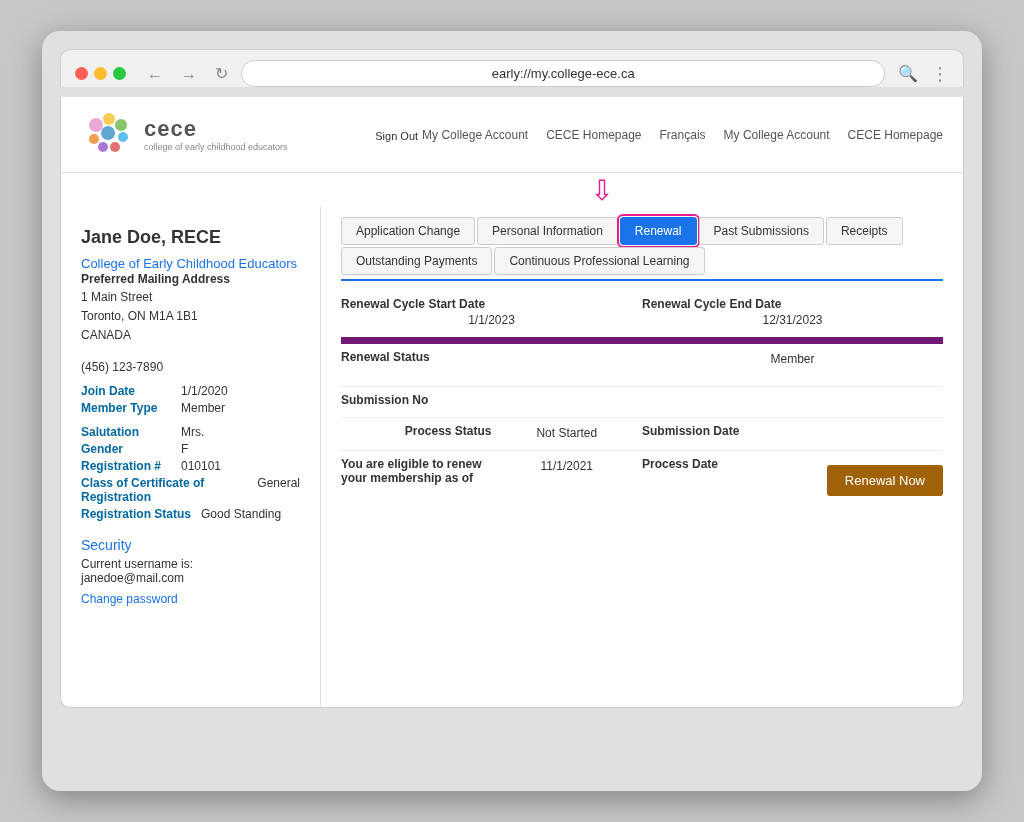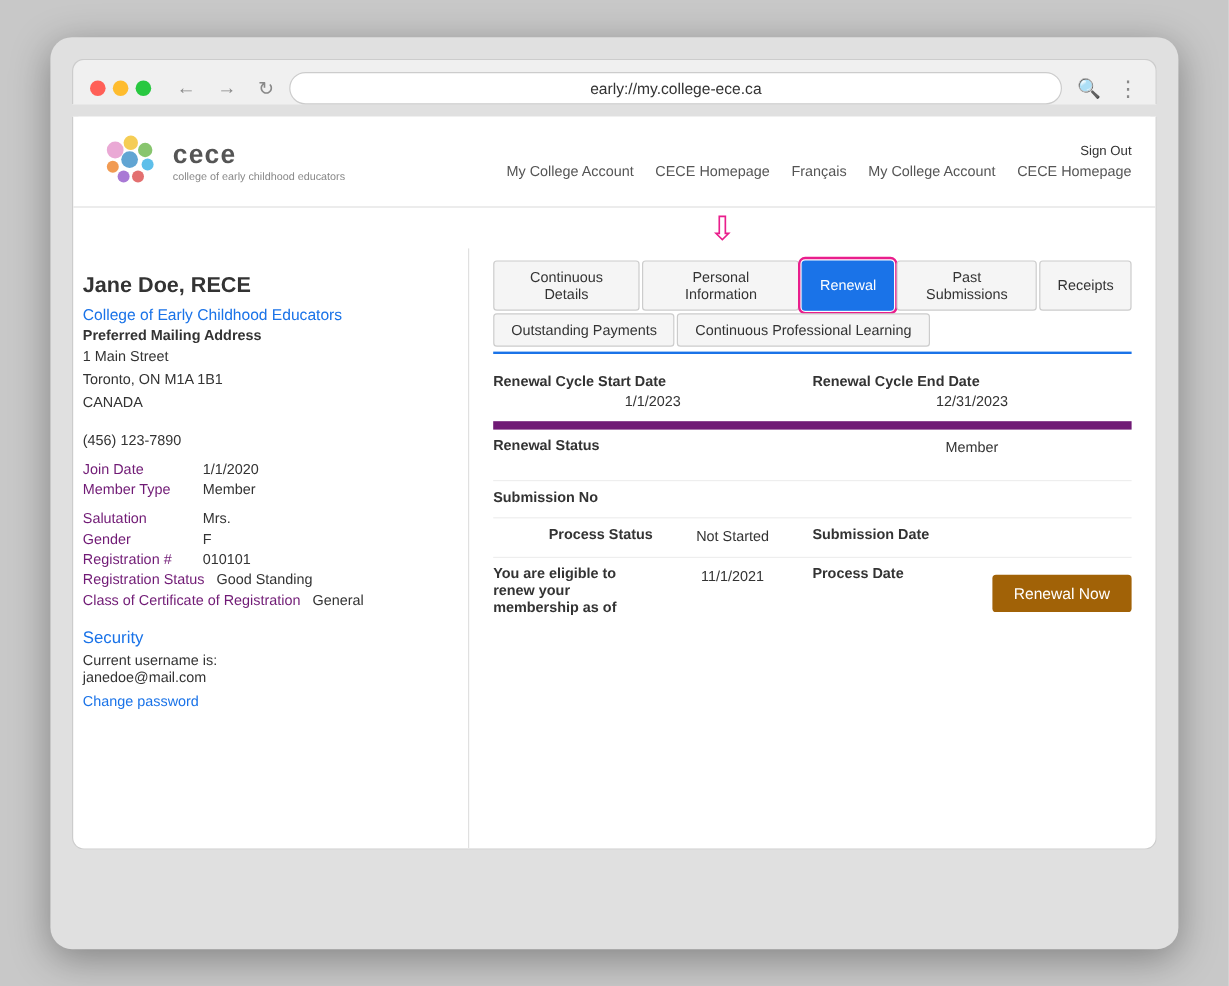--- a/index.html
+++ b/index.html
@@ -132,21 +132,21 @@
     }
 
     .cece-sub {
       font-size: 9px;
       color: #888;
       line-height: 1.3;
     }
 
     .header-nav {
       display: flex;
-      flex-direction: column;
+      flex-direction: row;
       align-items: flex-end;
       gap: 4px;
     }
 
     .sign-out-row {
       font-size: 11px;
       color: #333;
     }
 
     .nav-links {
@@ -174,22 +174,22 @@
     }
 
     
     .main-layout {
       display: flex;
       min-height: 500px;
     }
 
     
     .sidebar {
-      width: 330px;
-      padding: 20px 8px;
+      width: 260px;
+      padding: 20px 20px;
       border-right: 1px solid #e0e0e0;
       flex-shrink: 0;
     }
 
     .user-name {
       font-size: 18px;
       font-weight: bold;
       color: #333;
       margin-bottom: 6px;
     }
@@ -227,22 +227,22 @@
     }
 
     .sidebar-row {
       display: flex;
       gap: 10px;
       font-size: 12px;
       margin-bottom: 3px;
     }
 
     .sidebar-row-label {
-      font-weight: normal;
-      color: #701a75;
+      font-weight: bold;
+      color: #0369a1;
       min-width: 90px;
     }
 
     .sidebar-row-value {
       color: #333;
     }
 
     .security-heading {
       font-size: 14px;
       color: #1a73e8;
@@ -425,42 +425,42 @@
             <span class="sidebar-row-value">Mrs.</span>
           </div>
           <div class="sidebar-row">
             <span class="sidebar-row-label">Gender</span>
             <span class="sidebar-row-value">F</span>
           </div>
           <div class="sidebar-row">
             <span class="sidebar-row-label">Registration #</span>
             <span class="sidebar-row-value">010101</span>
           </div>
+          <div class="sidebar-row" style="align-items:flex-start;">
+            <span class="sidebar-row-label">Class of Certificate of Registration</span>
+            <span class="sidebar-row-value">General</span>
+          </div>
           <div class="sidebar-row">
             <span class="sidebar-row-label">Registration Status</span>
             <span class="sidebar-row-value">Good Standing</span>
-          </div>
-          <div class="sidebar-row" style="align-items:flex-start;">
-            <span class="sidebar-row-label">Class of Certificate of Registration</span>
-            <span class="sidebar-row-value">General</span>
           </div>
         </div>
 
         <div class="security-heading">Security</div>
         <div class="security-text">
           Current username is:<br>
           <span>janedoe@mail.com</span>
         </div>
         <a class="change-password-link">Change password</a>
       </div>
 
       <div class="content-area">
 
         <div class="tabs-row-1">
-          <button class="tab-btn">Continuous Details</button>
+          <button class="tab-btn">Application Change</button>
           <button class="tab-btn">Personal Information</button>
           <button class="tab-btn active">Renewal</button>
           <button class="tab-btn">Past Submissions</button>
           <button class="tab-btn">Receipts</button>
         </div>
 
         <div class="tabs-row-2">
           <button class="tab-btn">Outstanding Payments</button>
           <button class="tab-btn">Continuous Professional Learning</button>
         </div>

